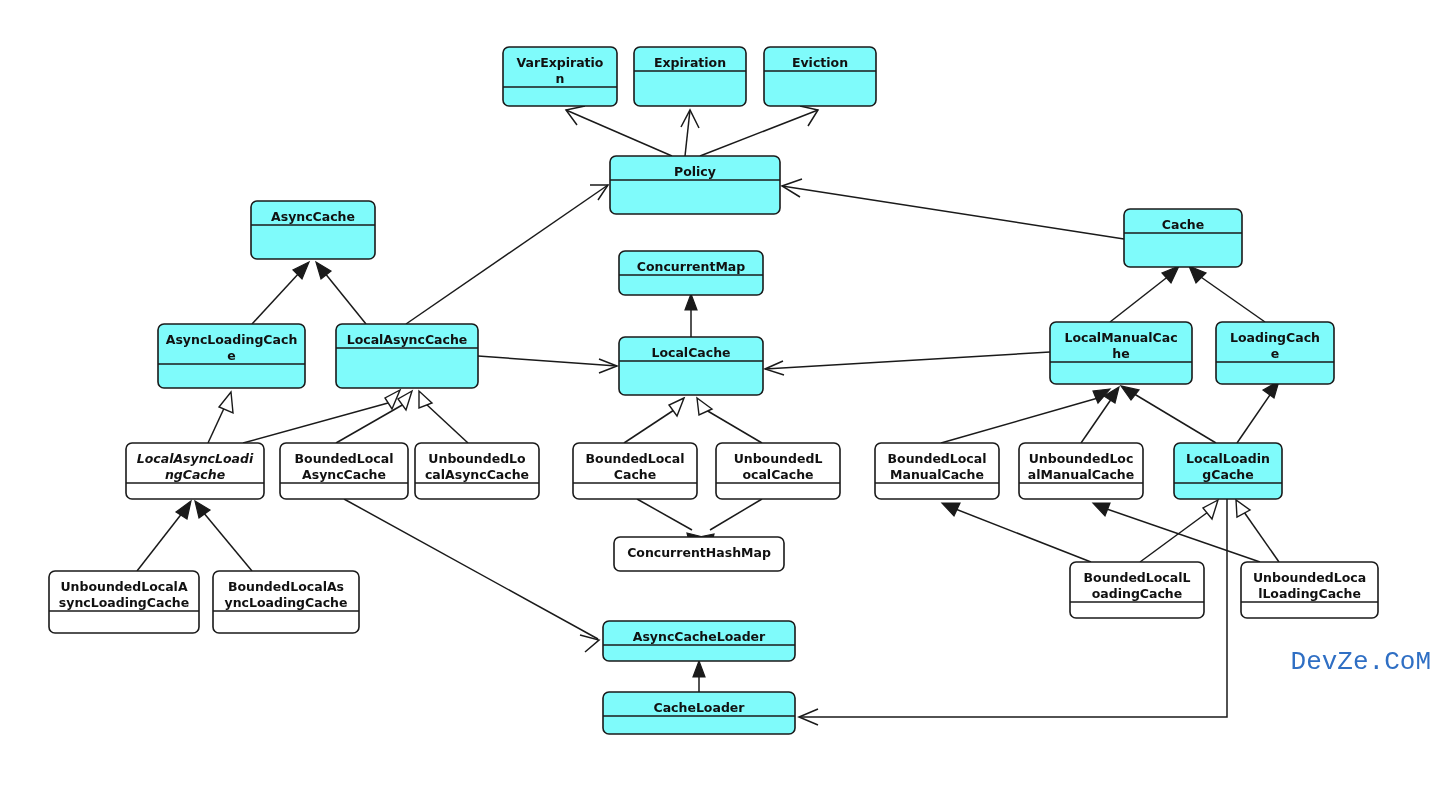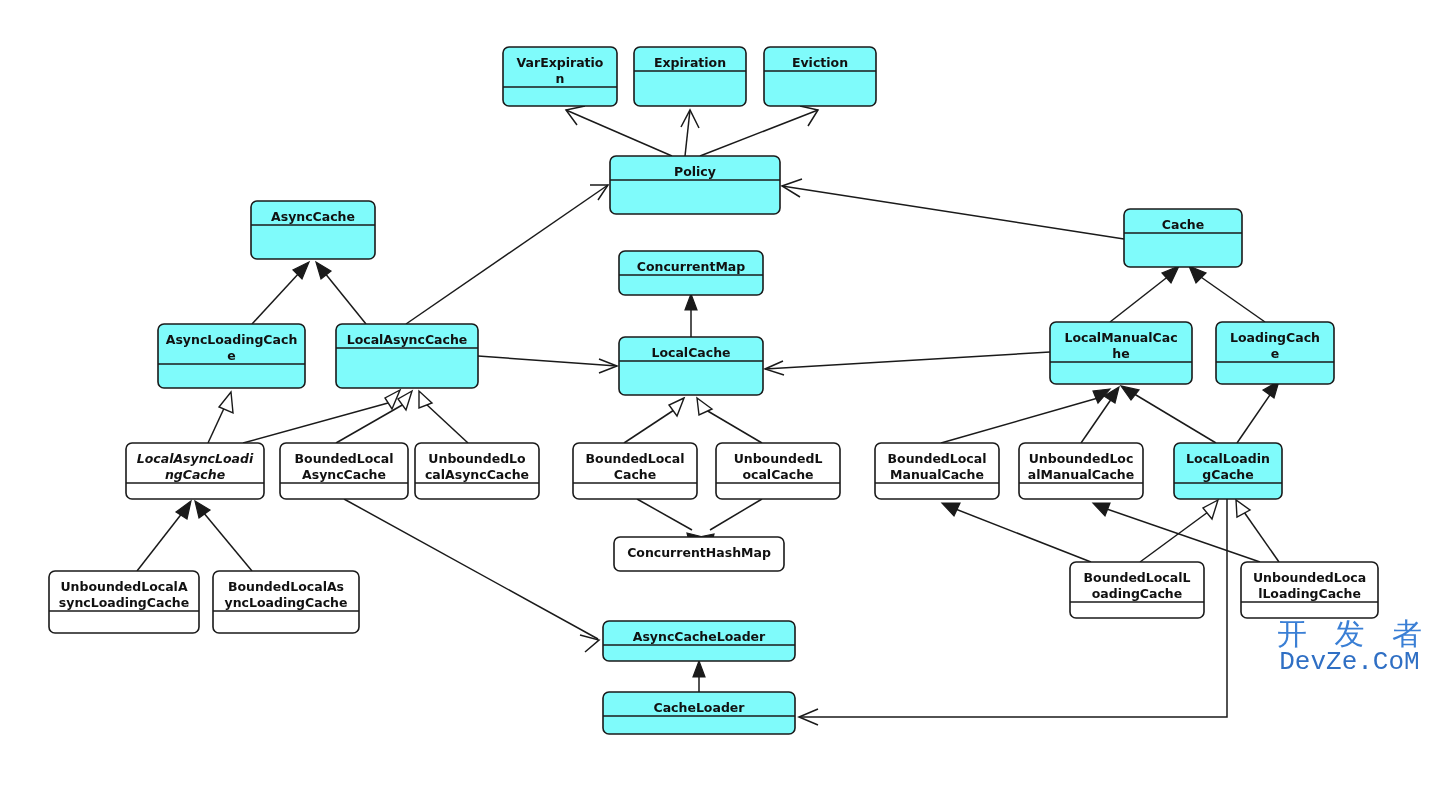--- a/index.html
+++ b/index.html
@@ -402,16 +402,15 @@
         </g>
         <g>
           <rect x="603" y="692" width="192" height="42" rx="6" ry="6" class="cls-box fill-cyan"></rect>
           <line x1="603" y1="716" x2="795" y2="716" class="cls-sep"></line>
           <text x="699" y="708" class="cls-label">CacheLoader</text>
         </g>
       </g>
   </svg>
 
   <div id="watermark">
-    <span class="wm-cn">开 发 者</span>
     <span class="wm-en">DevZe.CoM</span>
   </div>
 </div>
 
 </body></html>

